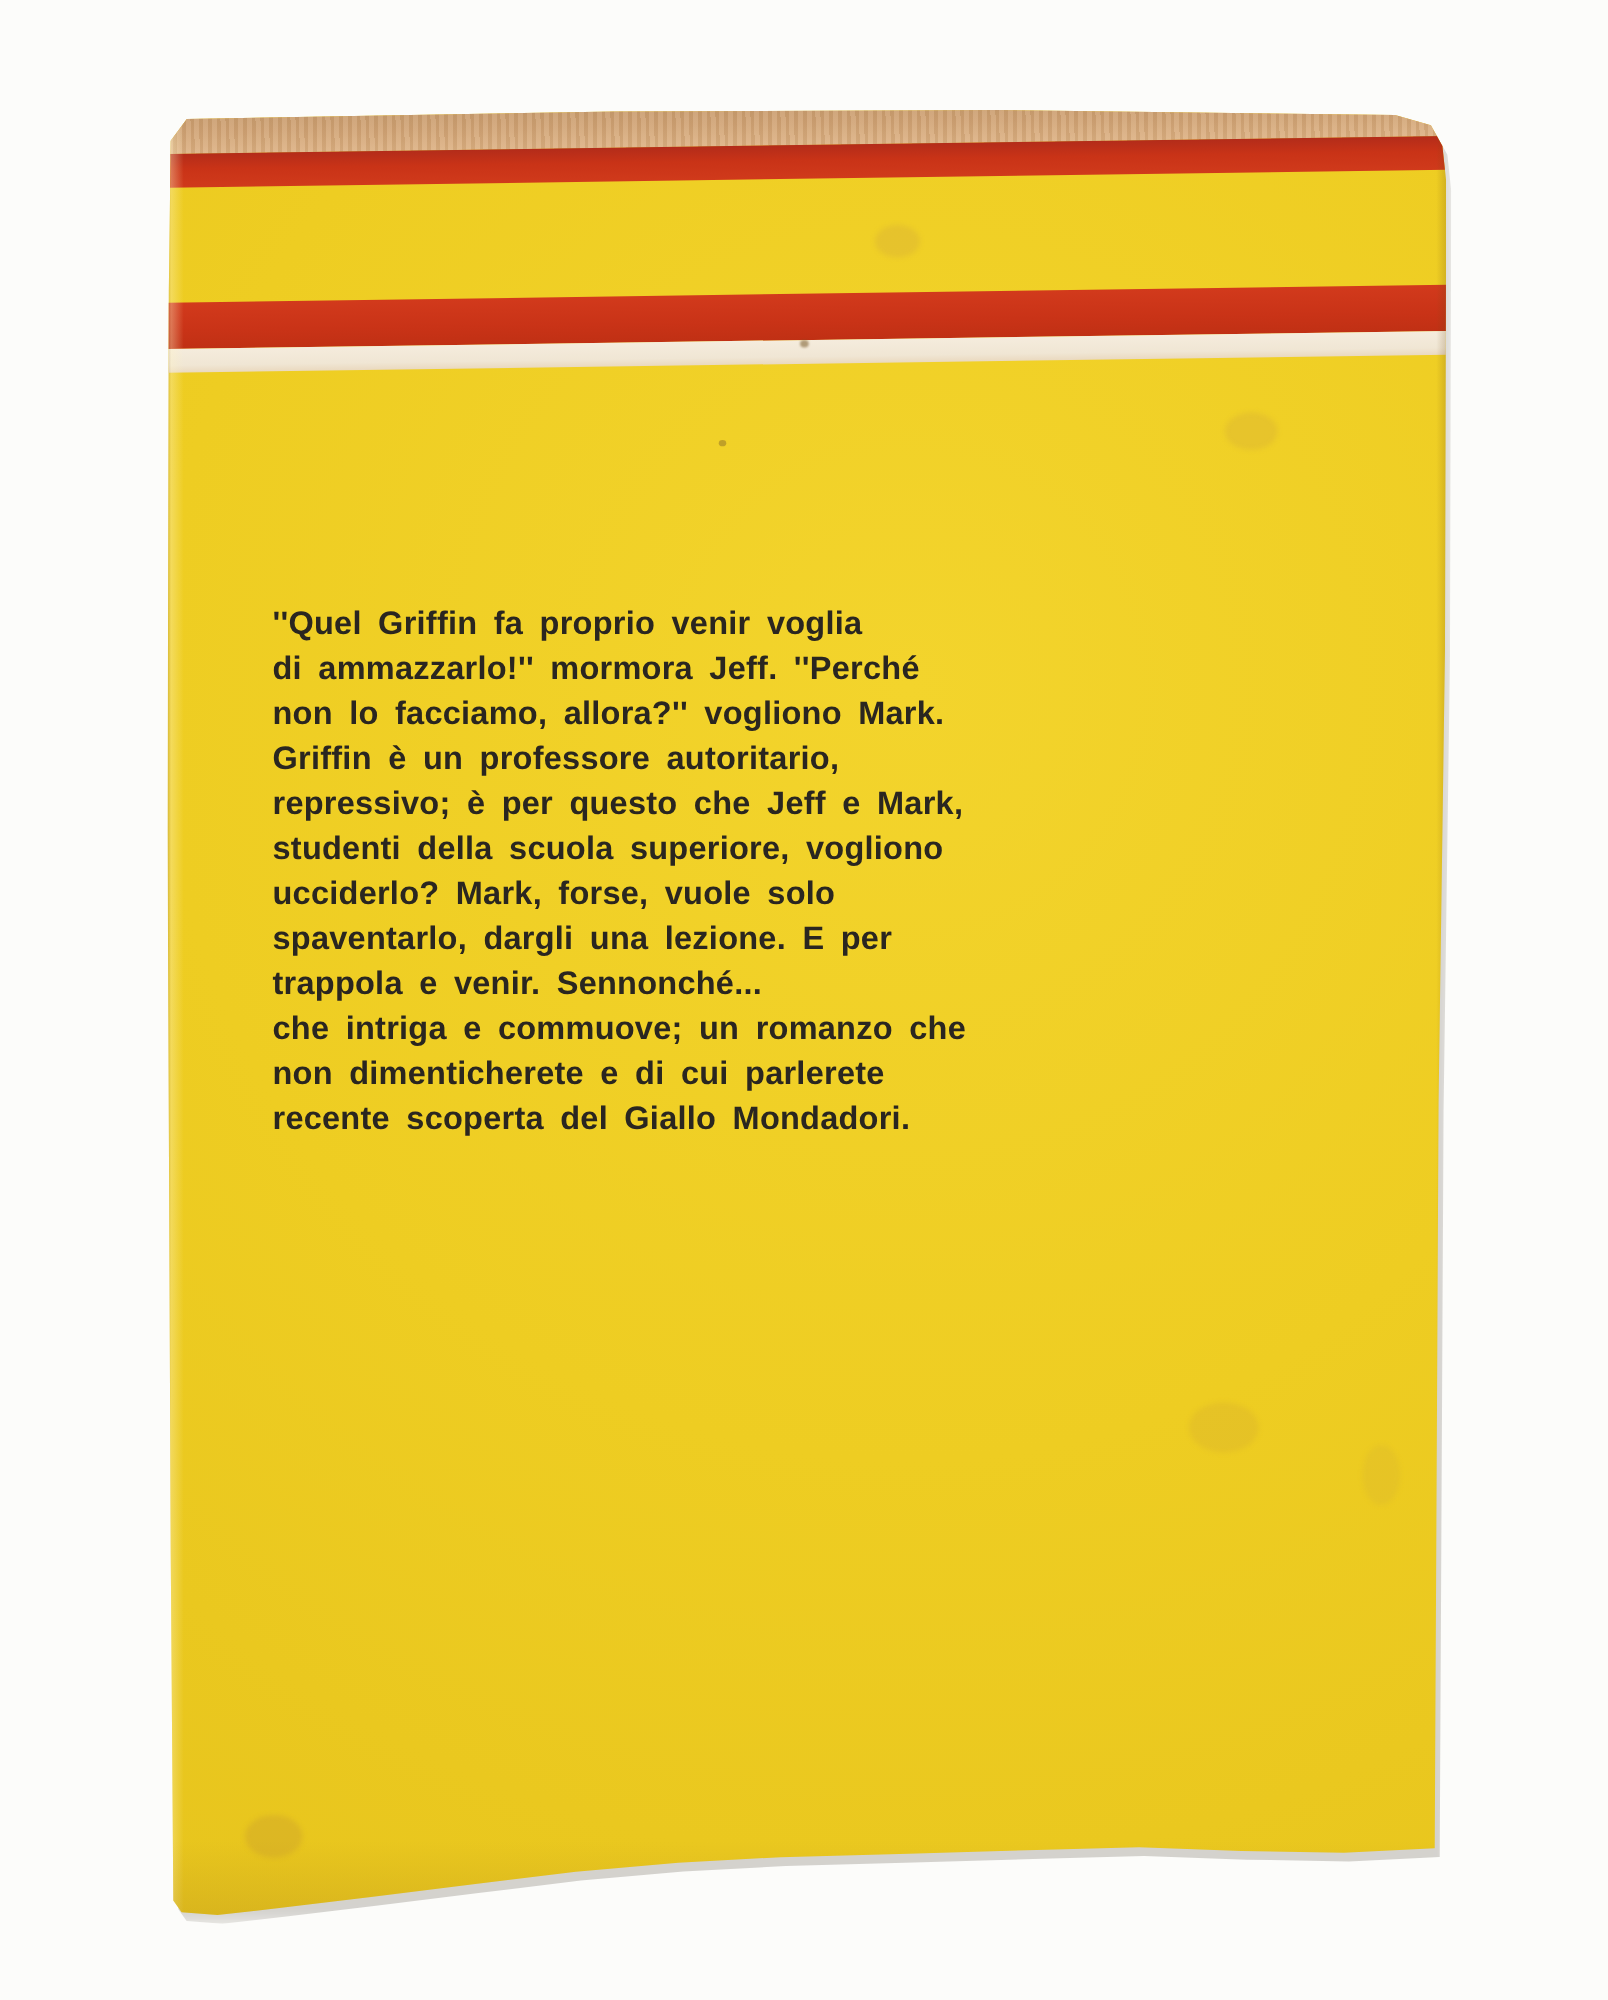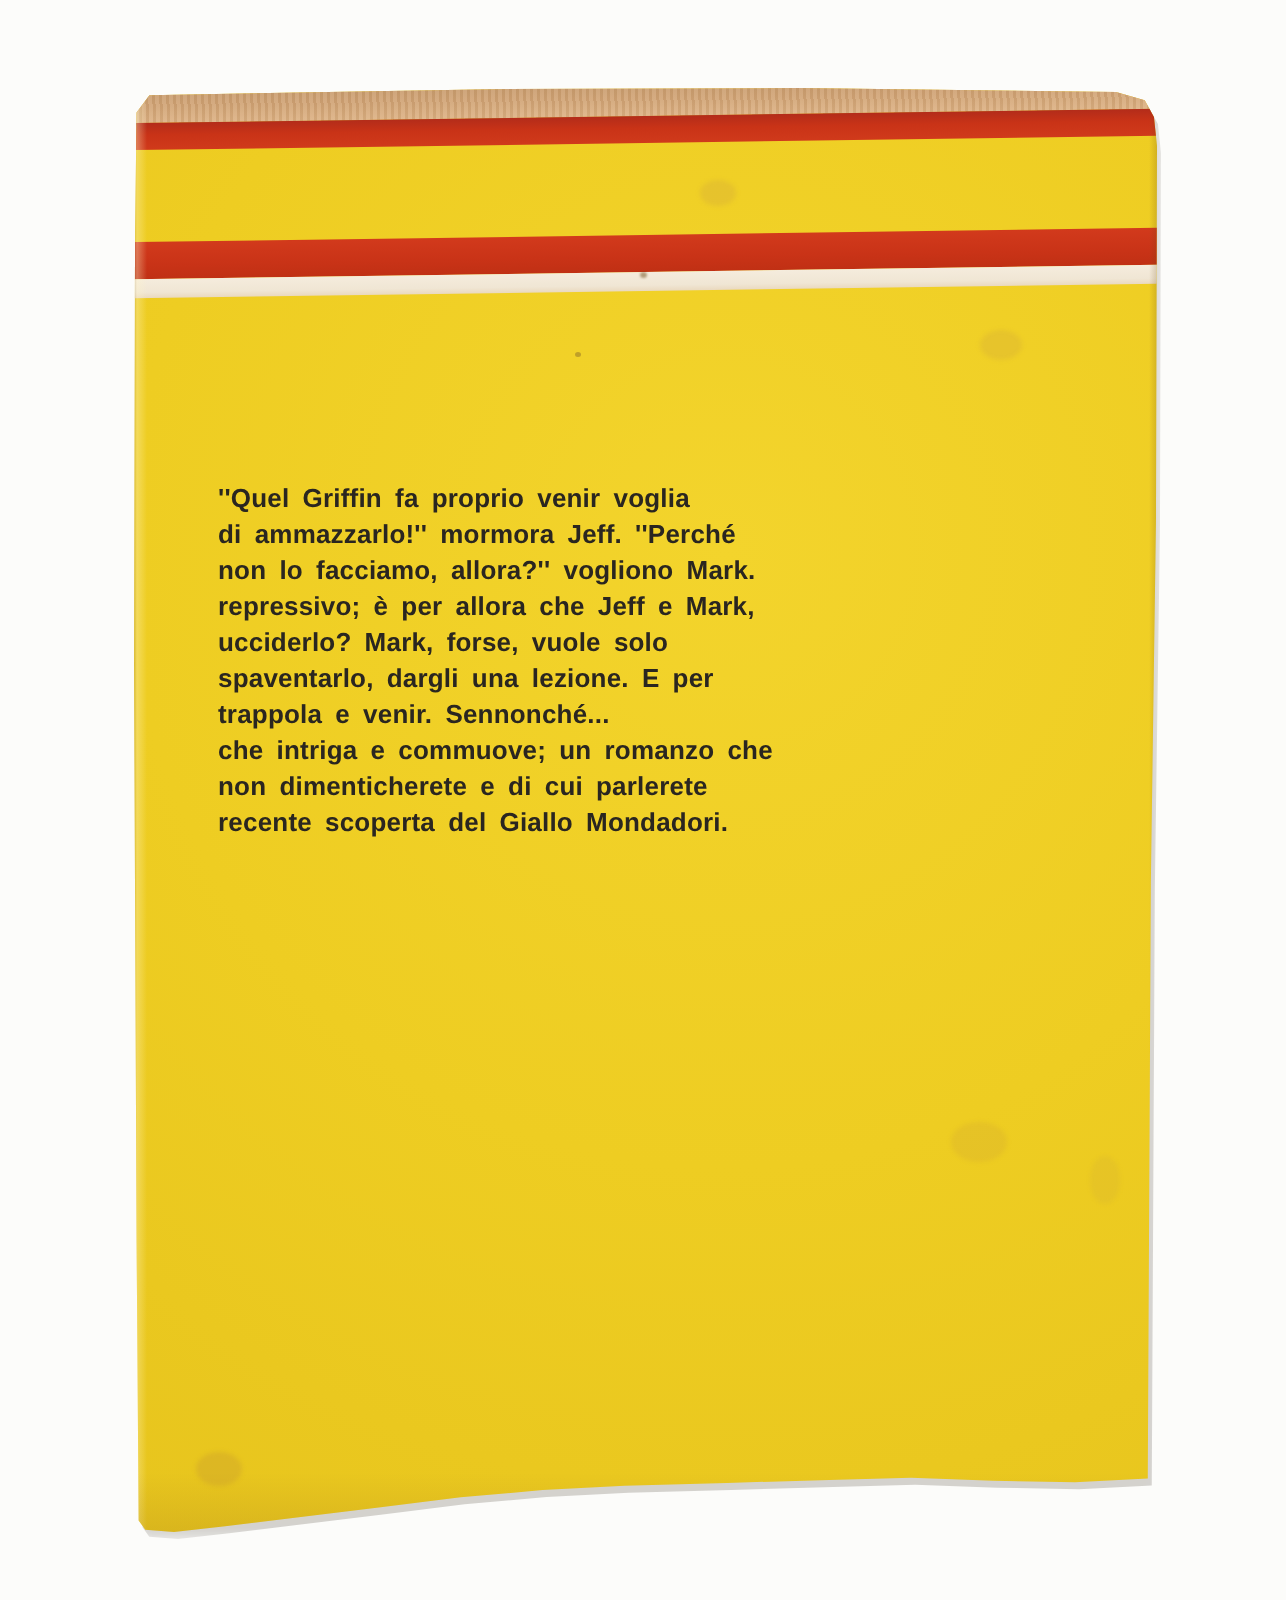--- a/index.html
+++ b/index.html
@@ -135,21 +135,23 @@
     </div>
 
     <div class="edge edge-left"></div>
     <div class="edge edge-right"></div>
     <div class="edge edge-bottom"></div>
 
     <div class="blurb">
       <div class="blurb-line">''Quel Griffin fa proprio venir voglia</div>
       <div class="blurb-line">di ammazzarlo!'' mormora Jeff. ''Perché</div>
       <div class="blurb-line">non lo facciamo, allora?'' vogliono Mark.</div>
-      <div class="blurb-line">repressivo; è per allora che Jeff e Mark,</div>
+      <div class="blurb-line">Griffin è un professore autoritario,</div>
+      <div class="blurb-line">repressivo; è per questo che Jeff e Mark,</div>
+      <div class="blurb-line">studenti della scuola superiore, vogliono</div>
       <div class="blurb-line">ucciderlo? Mark, forse, vuole solo</div>
       <div class="blurb-line">spaventarlo, dargli una lezione. E per</div>
       <div class="blurb-line">trappola e venir. Sennonché...</div>
       <div class="blurb-line">che intriga e commuove; un romanzo che</div>
       <div class="blurb-line">non dimenticherete e di cui parlerete</div>
       <div class="blurb-line">recente scoperta del Giallo Mondadori.</div>
     </div>
 
     <div class="stain stain-1"></div>
     <div class="stain stain-2"></div>

